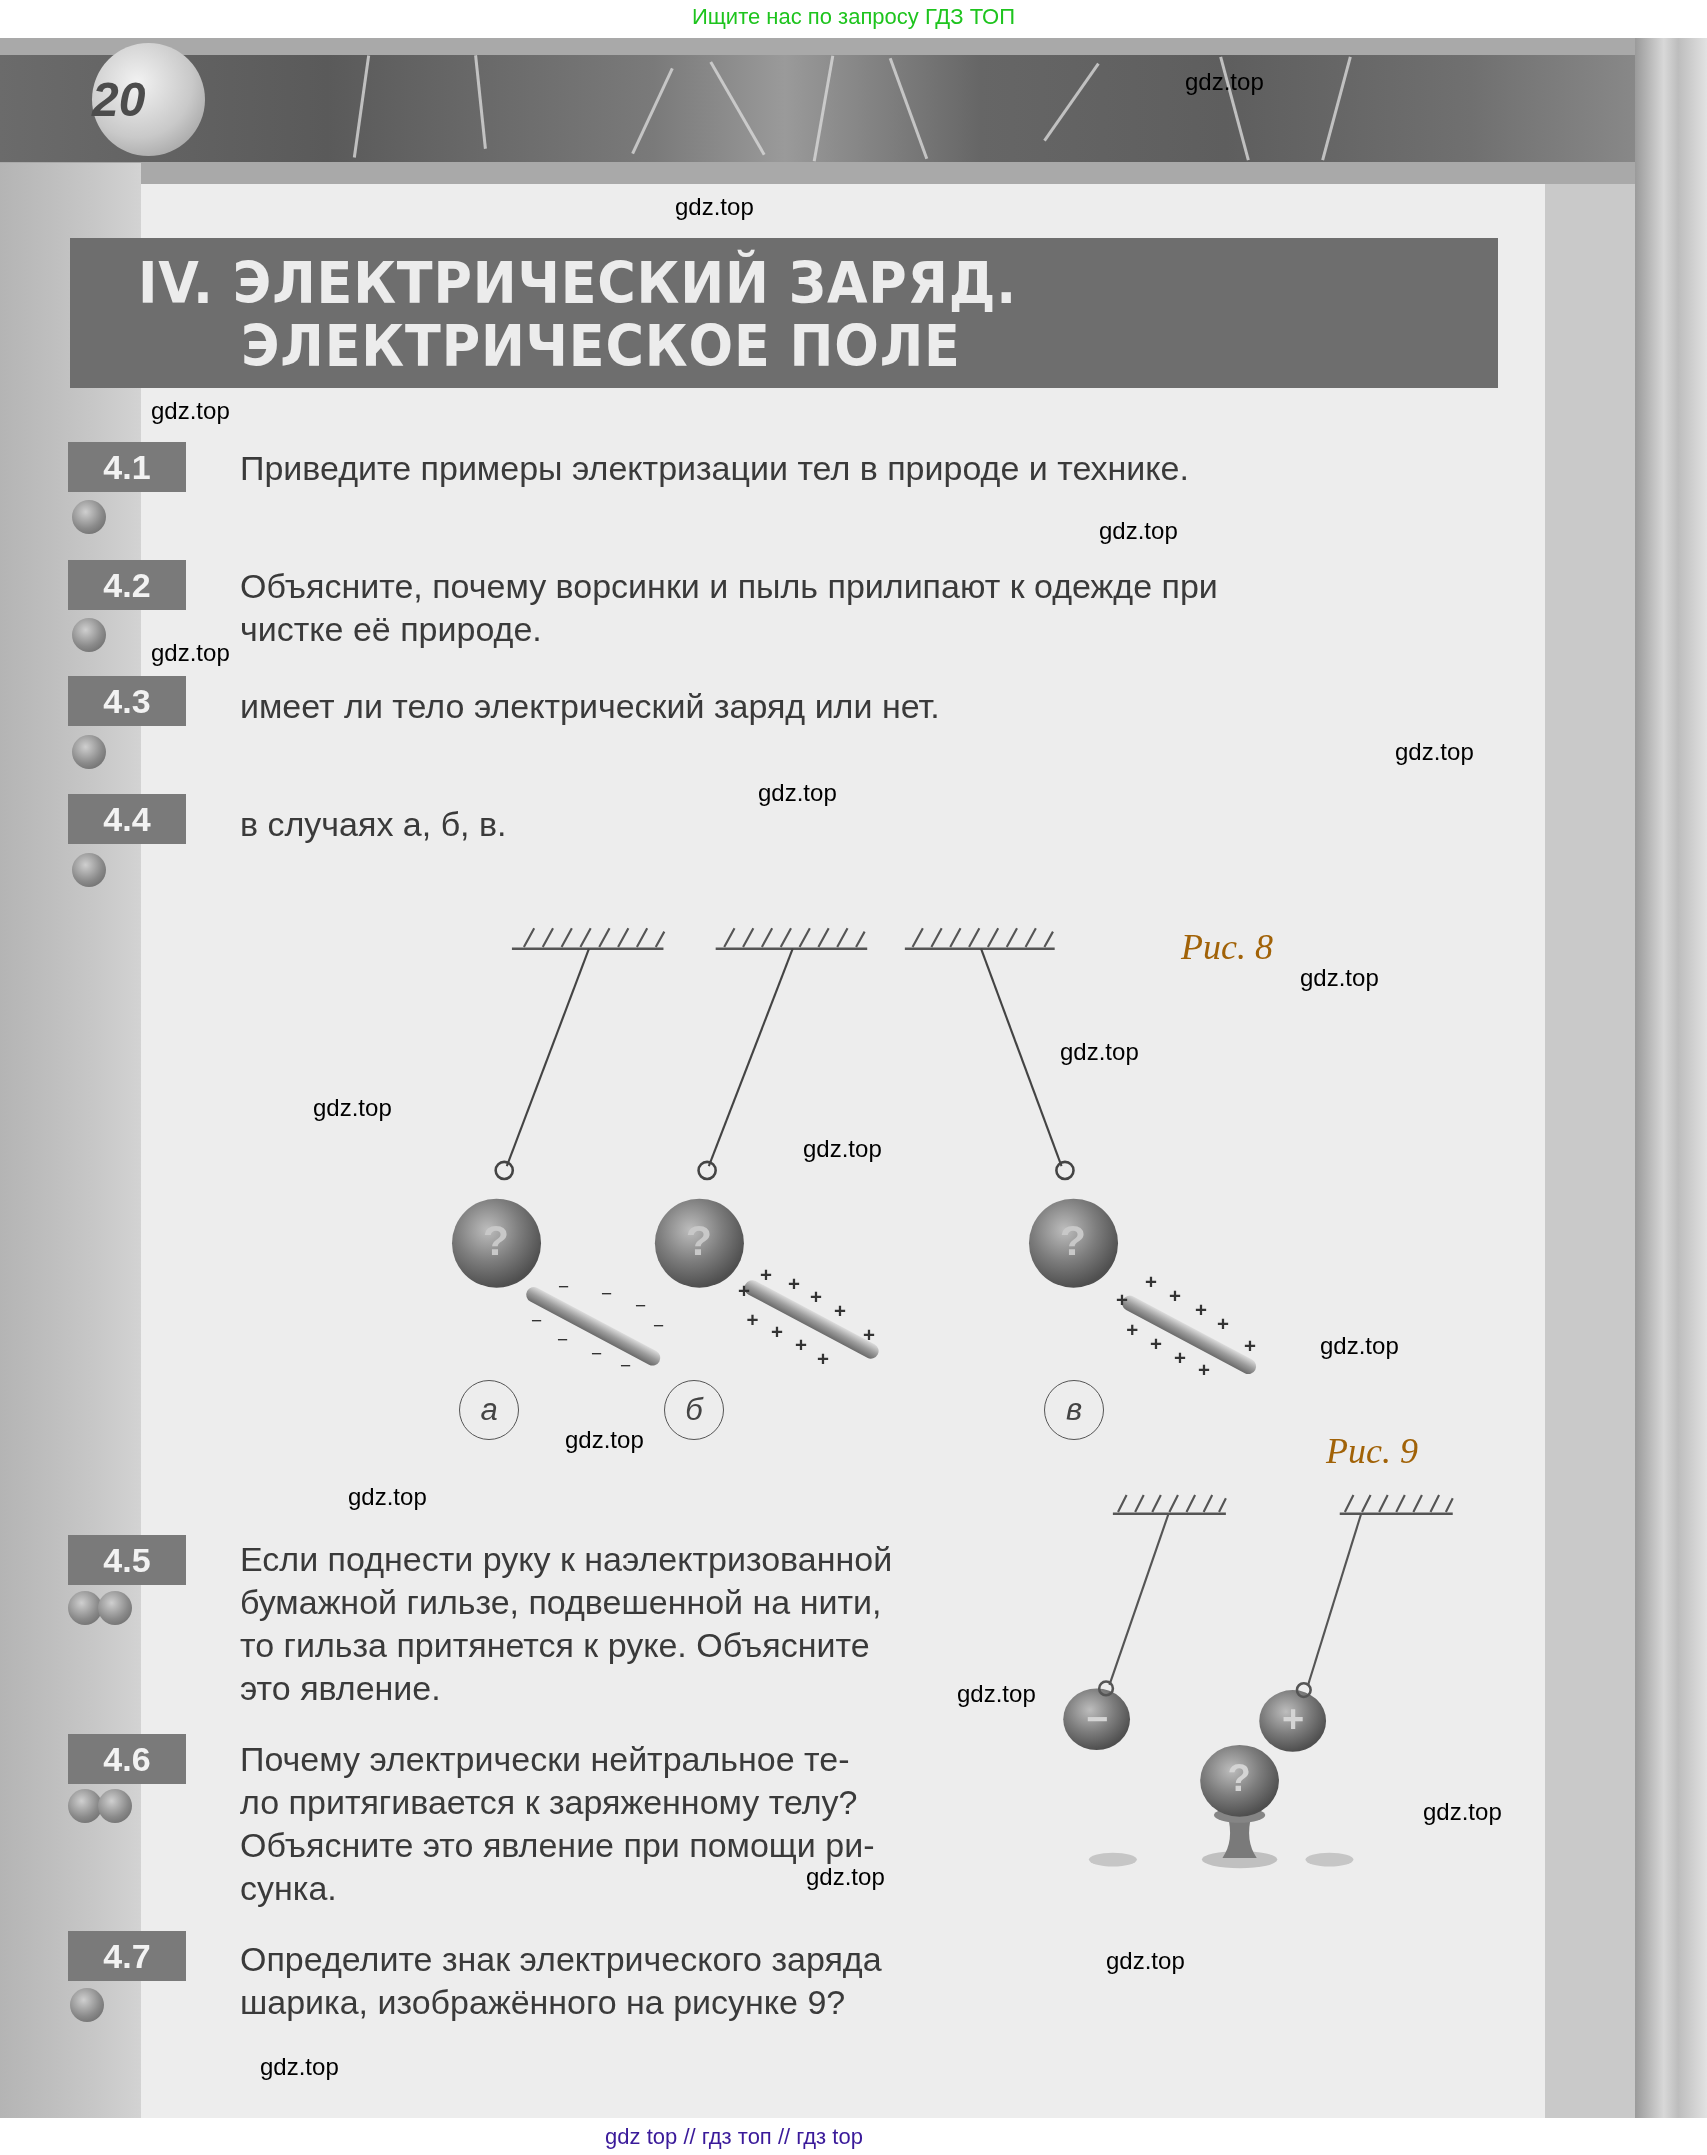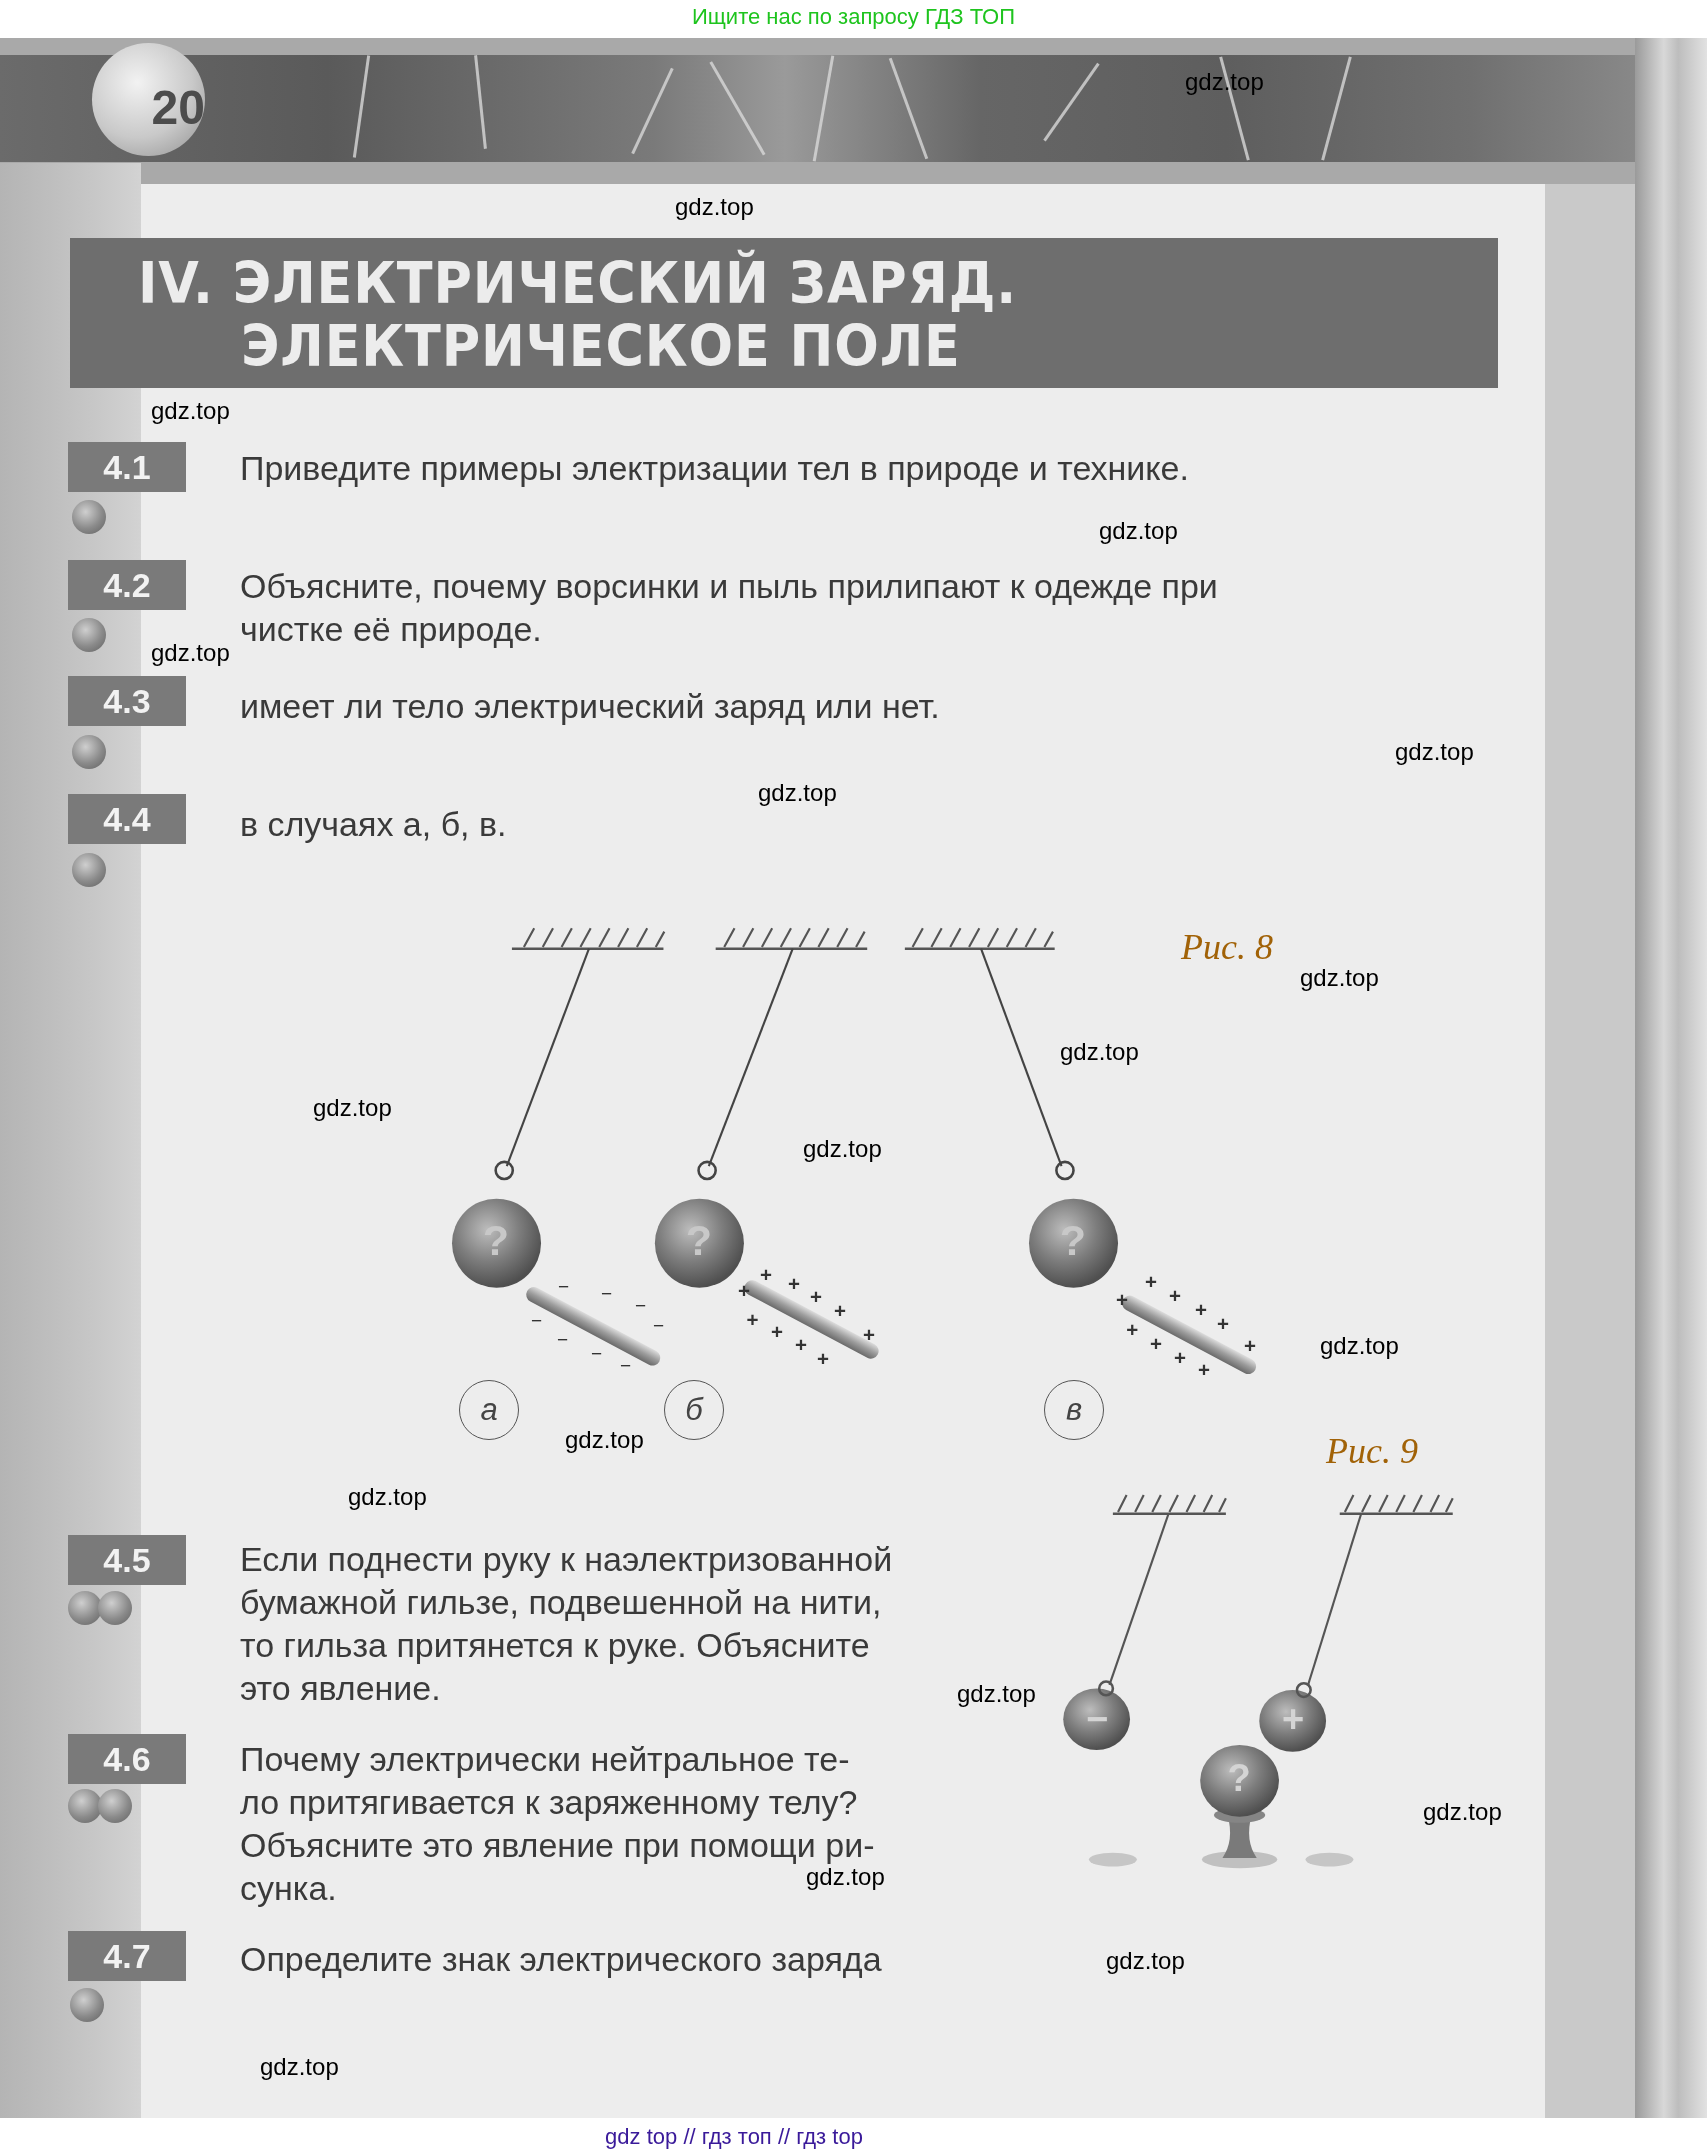--- a/index.html
+++ b/index.html
@@ -2,21 +2,21 @@
 <html style="font-size:13.7px"><head>
 <meta charset="utf-8">
 <style>
   html,body{margin:0;padding:0;}
   body{width:1707px;height:2156px;position:relative;background:#ffffff;overflow:hidden;font-family:"Liberation Sans",sans-serif;}
   .top-banner{position:absolute;left:0;top:0;width:1707px;height:38px;text-align:center;color:#1ec41e;font-size:22px;line-height:34px;}
   .scan{position:absolute;left:0;top:38px;width:1707px;height:2080px;background:#a9a9a9;}
   .header-strip{position:absolute;left:0;top:55px;width:1635px;height:107px;background:linear-gradient(90deg,#6b6b6b 0%,#5a5a5a 20%,#7a7a7a 40%,#9a9a9a 48%,#666 60%,#5e5e5e 75%,#707070 90%,#888 100%);}
   .bolt{position:absolute;background:#d8d8d8;width:2.6px;opacity:.8;}
   .page-ball{position:absolute;left:92px;top:43px;width:113px;height:113px;border-radius:50%;background:radial-gradient(circle at 40% 35%,#f2f2f2,#c9c9c9 55%,#8e8e8e);}
-  .page-num{position:absolute;left:0;top:8px;width:113px;height:113px;text-align:right;line-height:113px;font-size:48px;font-weight:bold;color:#4c4c4c;}
+  .page-num{position:absolute;left:0;top:0;width:113px;height:113px;text-align:left;line-height:113px;font-size:48px;font-weight:bold;color:#4c4c4c;font-style:italic;}
   .spine{position:absolute;left:1635px;top:38px;width:72px;height:2080px;background:linear-gradient(90deg,#9a9a9a,#d8d8d8 40%,#bdbdbd 60%,#e2e2e2);}
   .left-edge{position:absolute;left:0;top:163px;width:141px;height:1955px;background:linear-gradient(90deg,#b4b4b4,#c8c8c8 70%,#d3d3d3);}
   .paper{position:absolute;left:141px;top:184px;width:1404px;height:1934px;background:#ededed;}
   .paper-right{position:absolute;left:1545px;top:184px;width:90px;height:1934px;background:#c9c9c9;}
   .title-bar{position:absolute;left:70px;top:238px;width:1428px;height:150px;background:#6e6e6e;}
   .title-line{position:absolute;left:68px;color:#ececec;font-weight:bold;font-size:57px;letter-spacing:0.9px;font-family:"DejaVu Sans",sans-serif;transform:scaleX(.92);transform-origin:left;}
   .tnum{position:absolute;left:68px;width:118px;height:50px;background:#7a7a7a;color:#f2f2f2;font-size:34px;font-weight:bold;text-align:center;line-height:50px;}
   .lvl{position:absolute;width:34px;height:34px;border-radius:50%;background:radial-gradient(circle at 40% 35%,#cfcfcf,#8a8a8a 55%,#5f5f5f);}
   .task{position:absolute;left:240px;color:#3a3a3a;font-size:34px;line-height:43px;}
   .wm{position:absolute;color:#000;font-size:24px;}
@@ -225,20 +225,21 @@
   <div>Почему электрически нейтральное те-</div>
   <div>ло притягивается к заряженному телу?</div>
   <div>Объясните это явление при помощи ри-</div>
   <div>сунка.</div>
 </div>
 
 <div class="tnum" style="top:1931px">4.7</div>
 <div class="lvl" style="left:70px;top:1988px"></div>
 <div class="task" style="top:1938px">
   <div>Определите знак электрического заряда</div>
+  <div>шарика, изображённого на рисунке 9?</div>
 </div>
 
 <div class="wm" style="left:1185px;top:68px">gdz.top</div>
 <div class="wm" style="left:675px;top:193px">gdz.top</div>
 <div class="wm" style="left:151px;top:397px">gdz.top</div>
 <div class="wm" style="left:1099px;top:517px">gdz.top</div>
 <div class="wm" style="left:151px;top:639px">gdz.top</div>
 <div class="wm" style="left:1395px;top:738px">gdz.top</div>
 <div class="wm" style="left:758px;top:779px">gdz.top</div>
 <div class="wm" style="left:1300px;top:964px">gdz.top</div>

